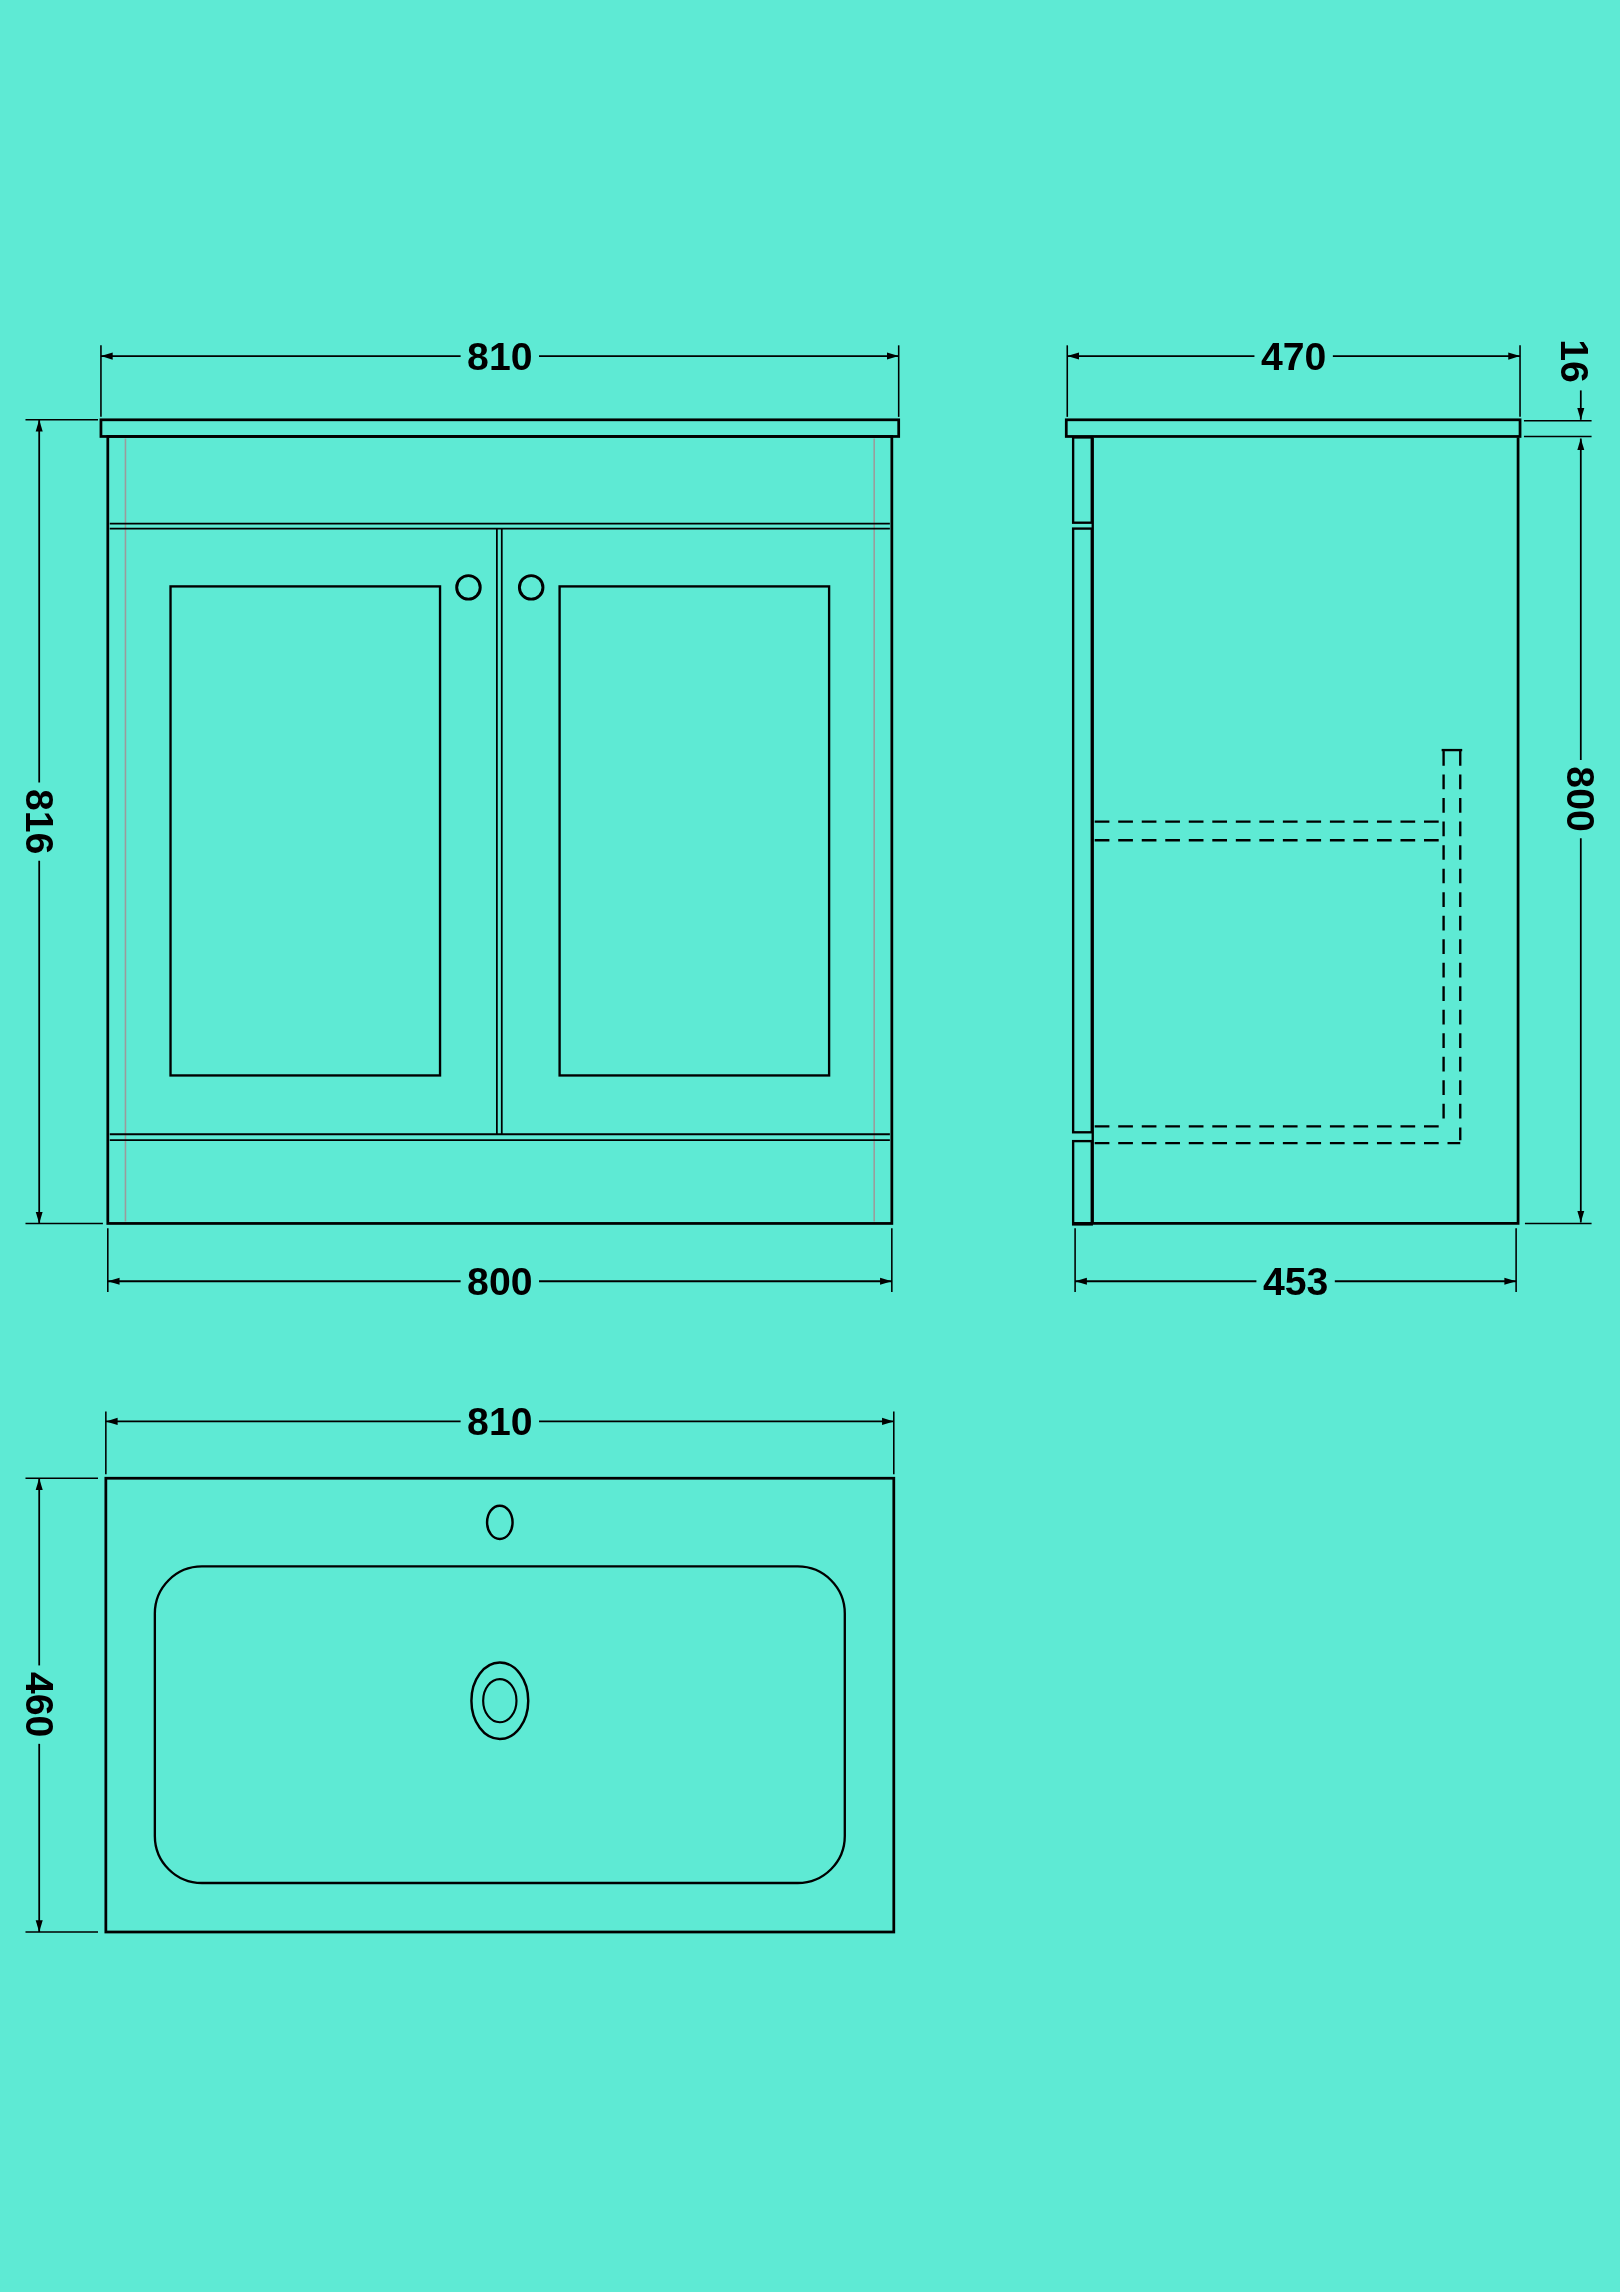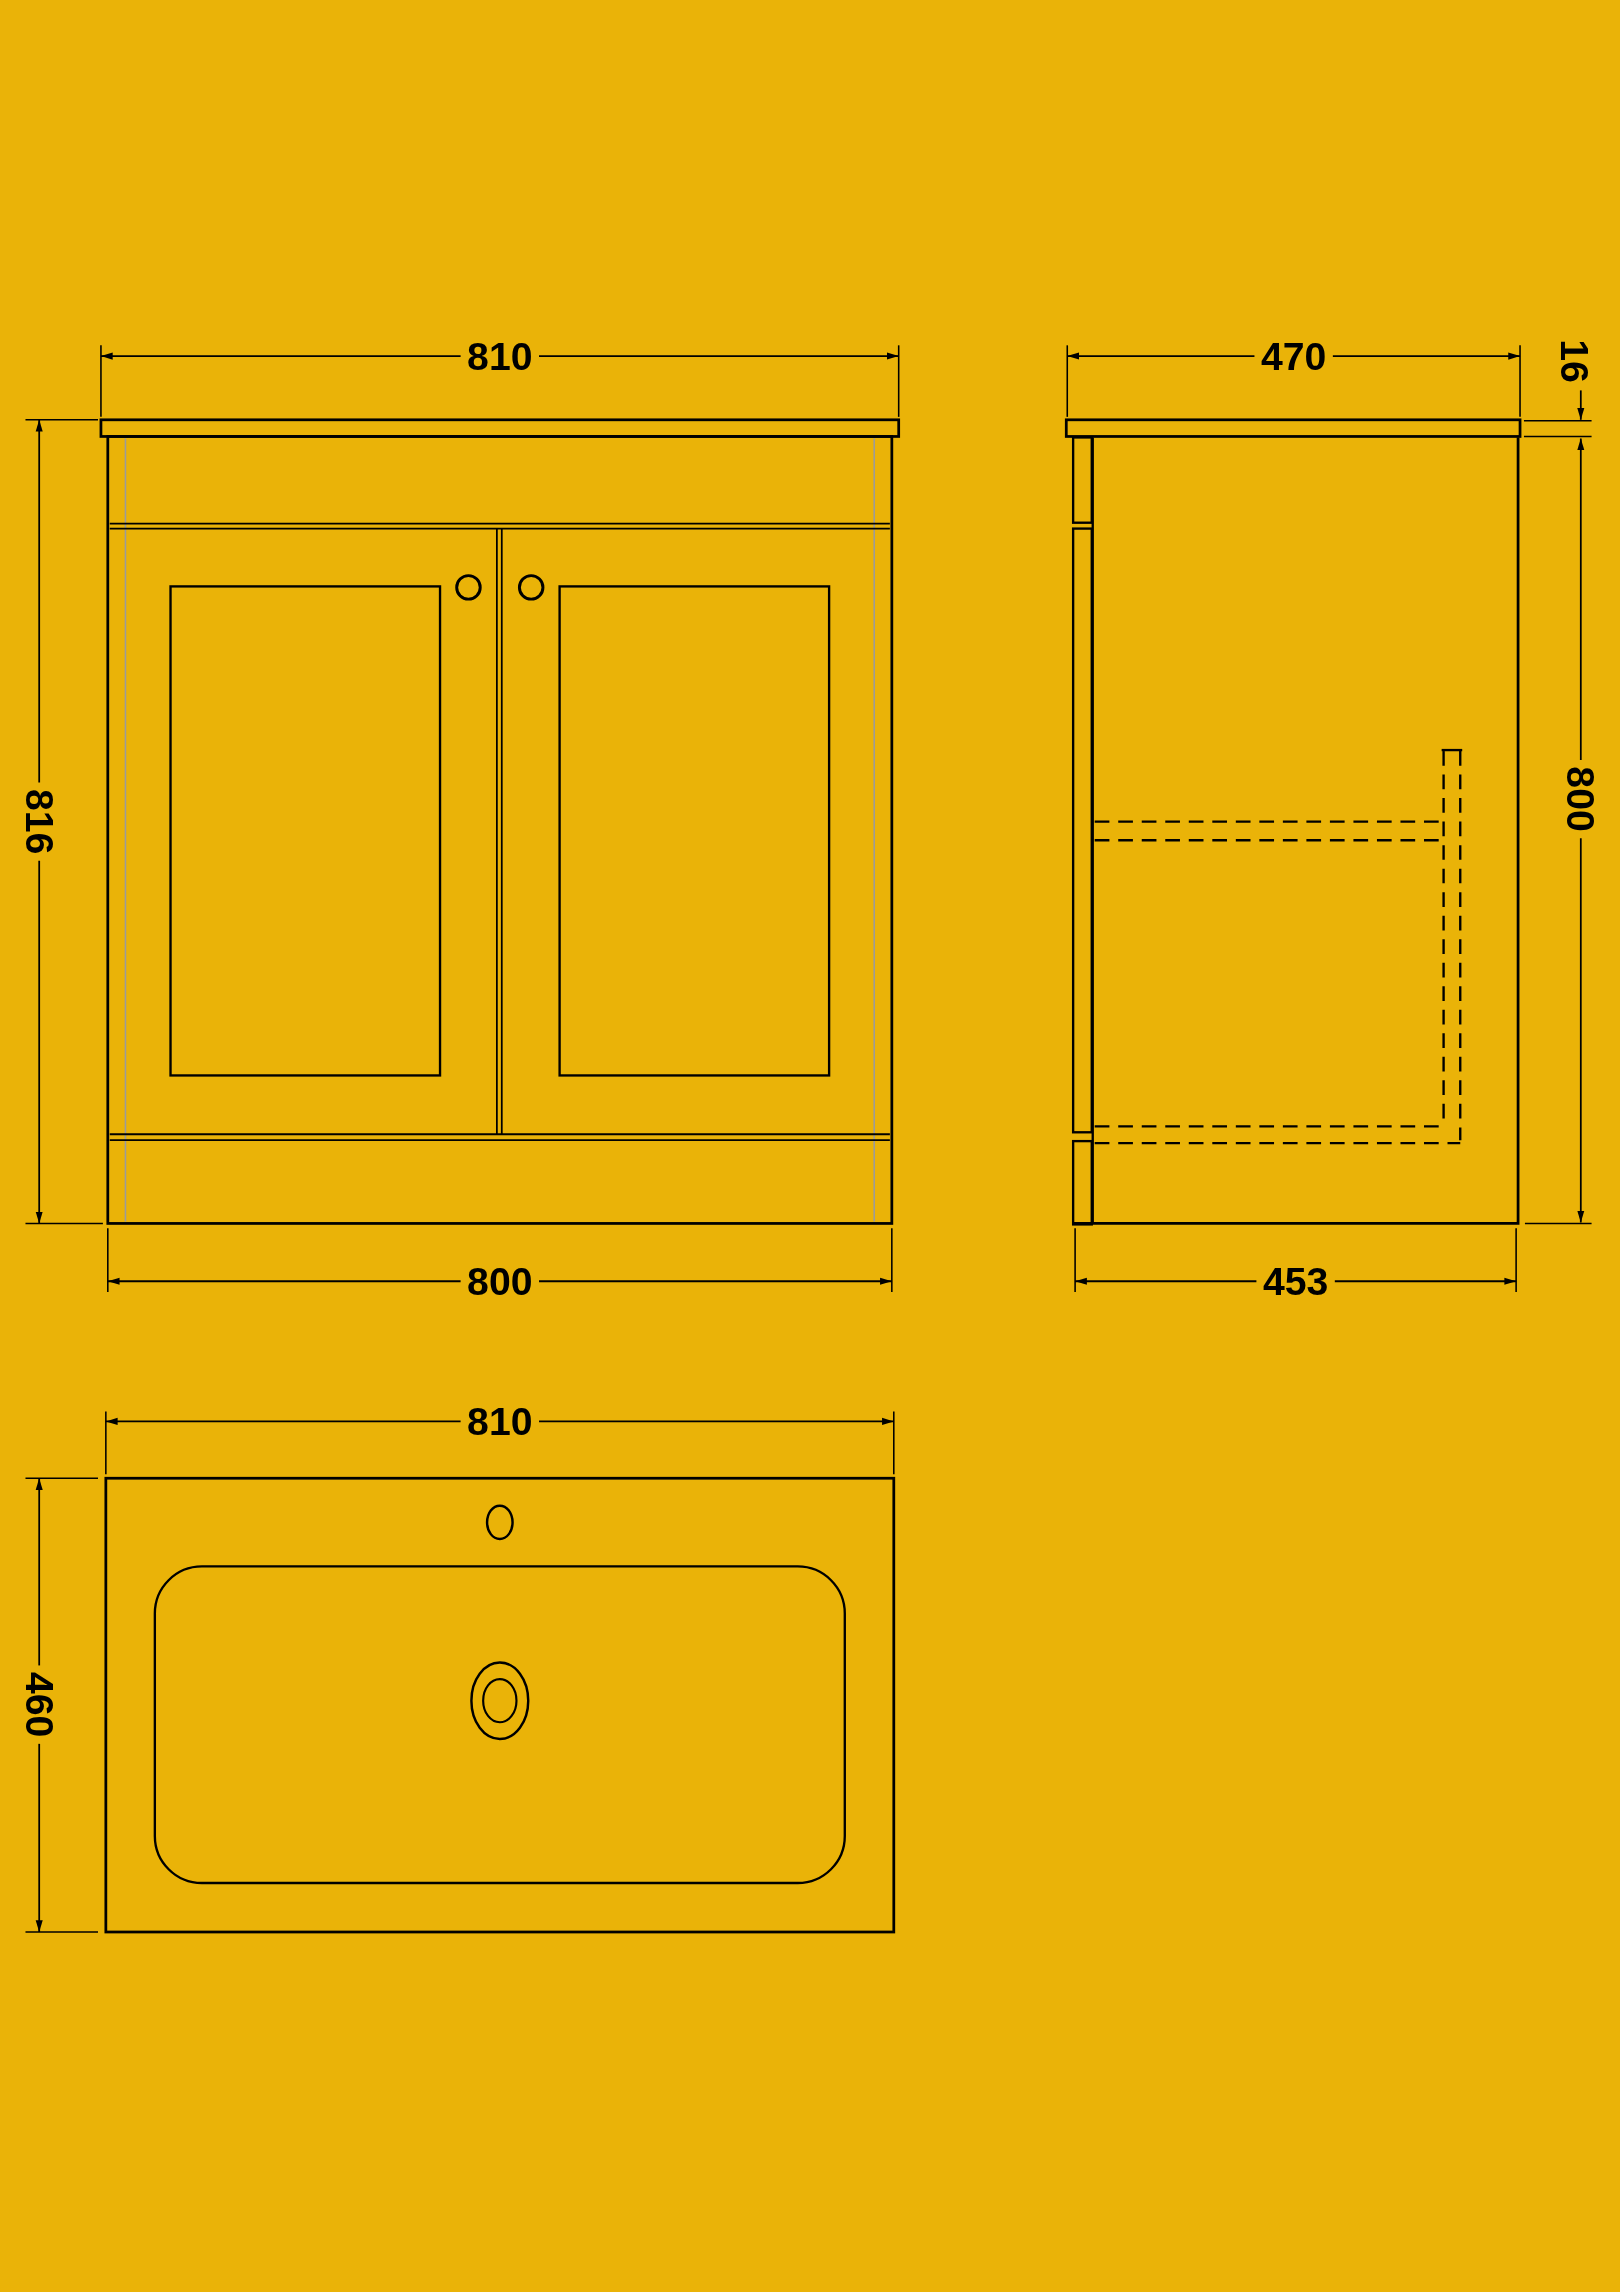--- a/index.html
+++ b/index.html
@@ -1,16 +1,16 @@
 <!DOCTYPE html>
 <html><head>
 <meta charset="utf-8">
 <style>
   html,body{margin:0;padding:0;background:#ffffff;}
-  .page{width:1620px;height:2293px;background:#eab308;position:relative;}
+  .page{width:1620px;height:2293px;background:#5eead4;position:relative;}
   svg{display:block;}
   .ln{stroke:#000000;fill:none;stroke-linecap:butt;}
   .outline{stroke-width:2.8;}
   .med{stroke-width:2.4;}
   .sep{stroke-width:1.8;}
   .dim{stroke-width:1.8;}
   .ext{stroke-width:1.6;}
   .grey-ln{stroke:#9b9b9b;stroke-width:1.6;fill:none;}
   .hidden-ln{stroke:#000000;stroke-width:2.4;fill:none;stroke-dasharray:15 9;}
   .dim-text{font-family:"Liberation Sans", sans-serif;font-weight:700;font-size:40px;fill:#000000;}

